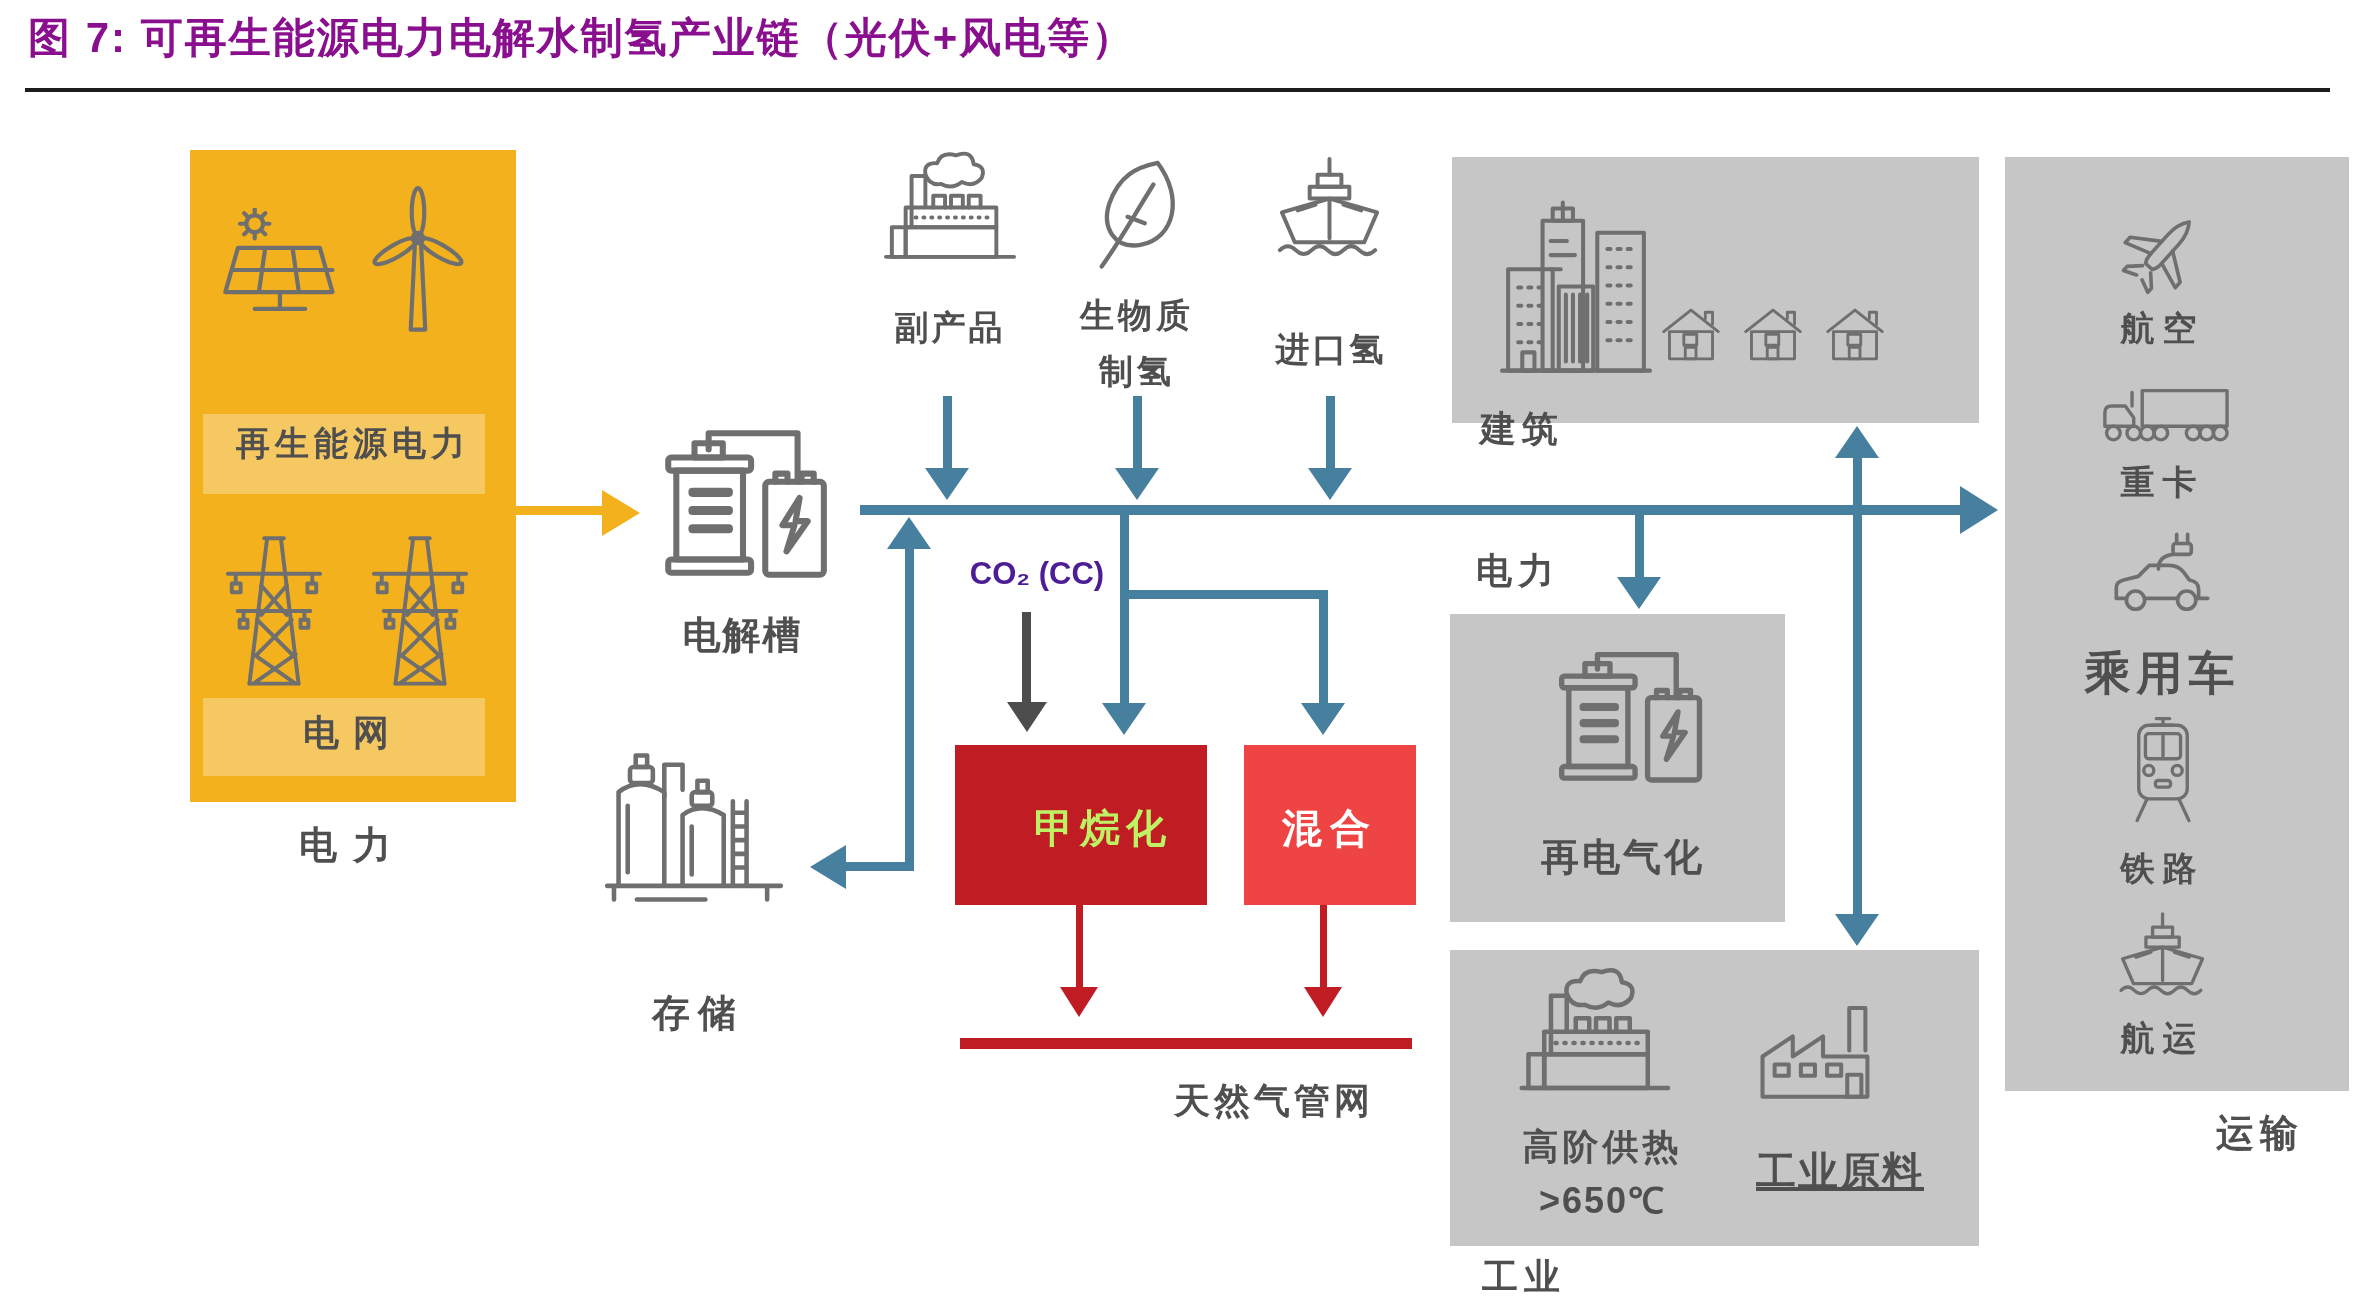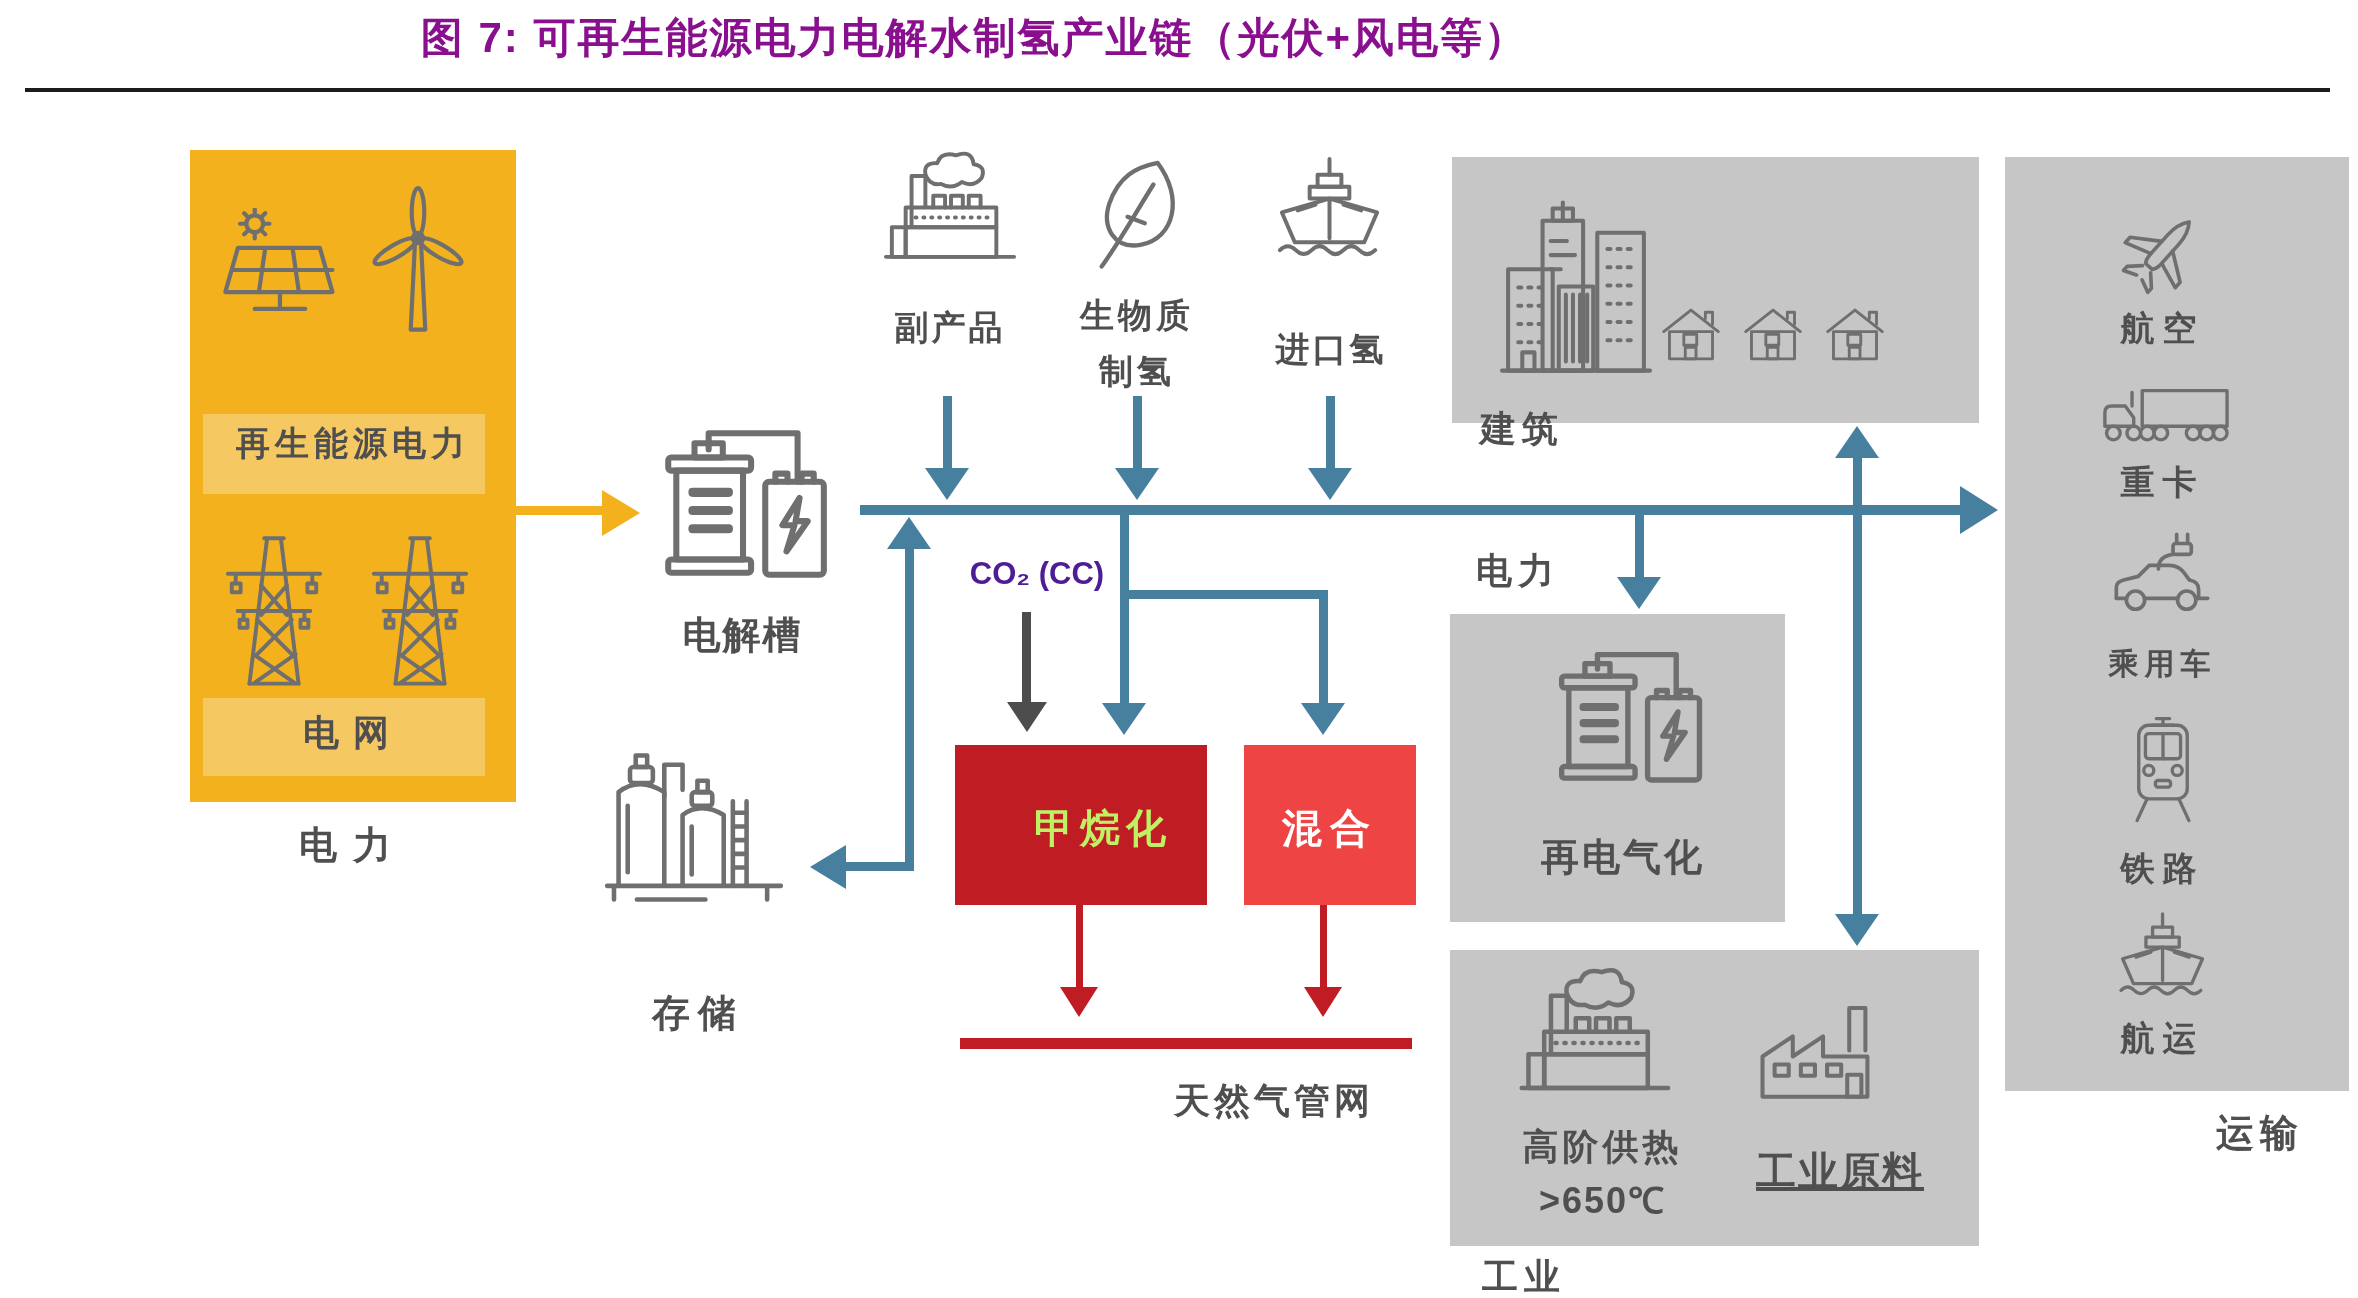--- a/index.html
+++ b/index.html
@@ -22,21 +22,21 @@
   .gray-panel{background:#c6c6c6;padding-left:29px;}
   .band{background:rgba(255,255,255,0.30);}
   svg{display:block;}
   .ic{stroke:#6f6f6f;fill:none;stroke-width:4;stroke-linecap:round;stroke-linejoin:round;}
 </style>
 </head>
 <body>
 
 <div id="canvas">
 
-  <div class="lbl" style="left:28px;top:14px;width:1500px;text-align:right;font-size:42px;color:#8a0f8f;letter-spacing:2px;">图 7:  可再生能源电力电解水制氢产业链（光伏+风电等）</div>
+  <div class="lbl" style="left:28px;top:14px;width:1500px;text-align:left;font-size:42px;color:#8a0f8f;letter-spacing:2px;">图 7:  可再生能源电力电解水制氢产业链（光伏+风电等）</div>
   <div class="abs" style="left:25px;top:88px;width:2305px;height:4px;background:#1c1c1c;"></div>
 
   <div class="box" style="left:190px;top:150px;width:326px;height:652px;background:#f3b11d;">
     <span class="abs" style="left:22px;top:58px;">
       <svg width="138" height="124" viewBox="0 0 130 118" class="ic">
         <circle cx="40" cy="15" r="8"></circle>
         <path d="M40,1v4M40,25v4M26,15h4M50,15h4M30,5l3,3M50,5l-3,3M30,25l3,-3M50,25l-3,-3"></path>
         <path d="M24,38h78l12,42h-102z M50,38l-6,42 M76,38l6,42 M18,59h96"></path>
         <path d="M64,80v14 M40,96h48"></path>
       </svg>
@@ -351,21 +351,21 @@
       <svg width="115" height="96" viewBox="0 0 125 105" class="ic">
         <path d="M78,8v10 M90,8v10"></path>
         <rect x="74" y="18" width="20" height="12" rx="3"></rect>
         <path d="M74,30q-16,2 -16,16"></path>
         <path d="M12,78V66q0,-6 8,-8l16,-4l12,-12h22q10,0 16,8l6,8q10,2 10,10v10"></path>
         <path d="M12,78h11 M44,78h34 M100,78h12"></path>
         <circle cx="33" cy="80" r="10"></circle>
           <circle cx="89" cy="80" r="10"></circle>
       </svg>
     </span>
-    <div class="lbl" style="left:0;top:490px;width:315px;font-size:30px;letter-spacing:6px;">乘用车</div>
+    <div class="lbl" style="left:0;top:490px;width:315px;font-size:46px;letter-spacing:6px;">乘用车</div>
 
     <span class="abs" style="left:112px;top:556px;">
       <svg width="92" height="114" viewBox="0 0 110 135" class="ic">
         <path d="M42,14h26 M55,14V6 M47,6h16"></path>
         <rect x="26" y="14" width="58" height="88" rx="12"></rect>
         <rect x="34" y="24" width="42" height="30" rx="4"></rect>
         <path d="M55,24v30"></path>
         <circle cx="38" cy="68" r="6"></circle>
           <circle cx="72" cy="68" r="6"></circle>
         <rect x="46" y="80" width="18" height="8" rx="3"></rect>

